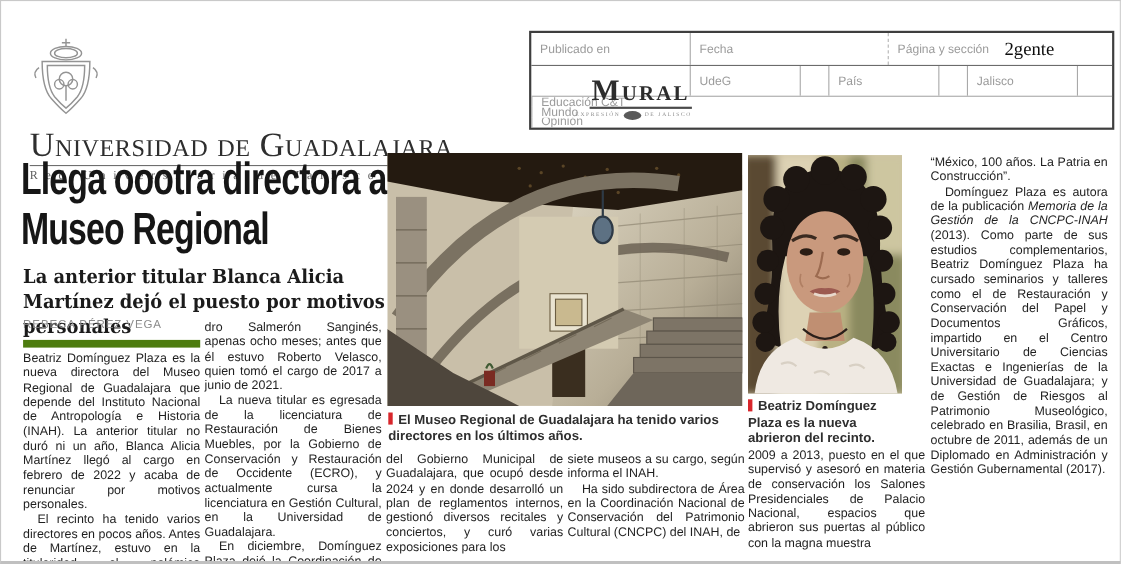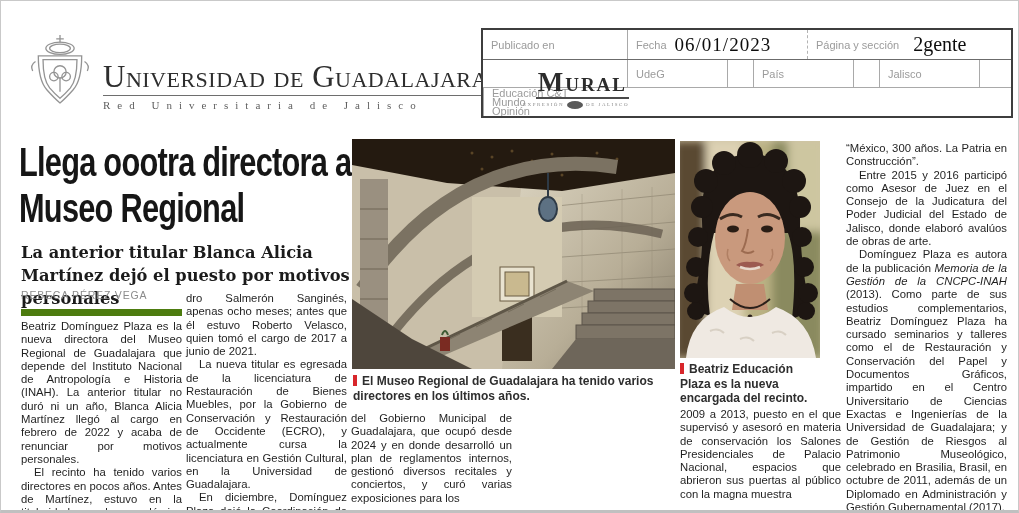--- a/index.html
+++ b/index.html
@@ -2,21 +2,21 @@
 <html lang="es"><head>
 <meta charset="utf-8">
 <style>
   html,body{margin:0;padding:0;background:#fff;}
   .page{
     position:relative;width:1019px;height:513px;background:#ffffff;
     border:1px solid #c9c9c9;border-bottom:3px solid #c0c0c0;box-sizing:border-box;
     font-family:"Liberation Sans",sans-serif;overflow:hidden;
   }
   
-  .uni-block{position:absolute;left:26px;top:32px;width:450px;display:flex;align-items:flex-end;}
+  .uni-block{position:absolute;left:26px;top:32px;width:450px;display:flex;align-items:flex-start;flex-direction:column;}
   .uni-shield{flex:0 0 auto;margin-right:10px;}
   .uni-text{padding-top:4px;}
   .uni-name{
     font-family:"Liberation Serif",serif;font-variant:small-caps;
     font-size:31px;color:#2e2e2e;letter-spacing:.5px;line-height:1;
     border-bottom:1px solid #6e6e6e;padding-bottom:3px;white-space:nowrap;
   }
   .uni-network{
     font-family:"Liberation Serif",serif;font-size:11px;color:#5f5f5f;
     letter-spacing:7px;margin-top:3px;white-space:nowrap;
@@ -37,21 +37,21 @@
   .pt-cell{box-sizing:border-box;display:flex;align-items:center;padding:0 8px;overflow:hidden;}
   .pt-lbl{font-size:11px;color:#9b9b9b;white-space:nowrap;}
   .bl{border-left:1px solid #a9a9a9;}
   .bl-dash{border-left:1px dashed #b3b3b3;}
   .w-mural{width:144px;}
   .w-fecha{width:180px;text-align:right;}
   .w-secc{flex:1;}
   .w-label{width:100px;}
   .w-box{width:26px;padding:0;}
   .pt-date{font-family:"Liberation Serif",serif;font-size:19px;color:#0d0d0d;letter-spacing:1px;margin-left:8px;white-space:nowrap;}
-  .pt-sec{font-family:"Liberation Serif",serif;font-size:20px;color:#0d0d0d;margin-left:14px;white-space:nowrap;}
+  .pt-sec{font-family:"Liberation Serif",serif;font-size:17px;color:#0d0d0d;margin-left:14px;white-space:nowrap;}
   .mural-cell{
     position:absolute;left:2px;top:31px;width:144px;height:55px;
     display:flex;flex-direction:column;align-items:flex-end;justify-content:center;
   }
   .mural-name{
     font-family:"Liberation Serif",serif;font-variant:small-caps;font-weight:bold;
     font-size:27px;line-height:1;color:#2c2c2c;letter-spacing:2px;
     border-bottom:2px solid #4a4a4a;padding:0 2px 1px 2px;
   }
   .mural-tag{display:flex;align-items:center;gap:3px;margin-top:2px;}
@@ -117,21 +117,20 @@
     </div>
   </div>
 
   <div class="pub-table">
     <div class="pt-row pt-row1">
       <div class="pt-cell w-mural">
         <span class="pt-lbl">Publicado en</span>
       </div>
       <div class="pt-cell w-fecha bl">
         <span class="pt-lbl">Fecha</span>
-        <span class="pt-date">06/01/2023</span>
       </div>
       <div class="pt-cell w-secc bl-dash">
         <span class="pt-lbl">Página y sección</span>
         <span class="pt-sec">2gente</span>
       </div>
     </div>
     <div class="pt-row pt-row2">
       <div class="pt-cell w-mural"></div>
       <div class="pt-cell w-label bl">
         <span class="pt-lbl">UdeG</span>
@@ -278,36 +277,39 @@
       <path d="M56 124 Q70 132 84 124 Q78 120 70 121 Q62 120 56 124 z" fill="#9c5a50"></path>
       <path d="M60 126 Q70 130 80 126" stroke="#e8d9cc" stroke-width="2.5" fill="none"></path>
       <path d="M48 108 Q46 116 50 120 M92 108 Q94 116 90 120" stroke="#b07f63" stroke-width="1.5" fill="none"></path>
       <path d="M56 143 h28 l4 26 h-36 z" fill="#c08f72"></path>
       <path d="M50 158 Q70 176 90 158" stroke="#2a1f1a" stroke-width="2" fill="none"></path>
       <circle cx="70" cy="176" r="2.5" fill="#2a1f1a"></circle>
       <path d="M6 217 Q10 178 44 166 Q70 186 96 166 Q130 178 136 217 z" fill="#efe9e2"></path>
       <path d="M30 190 q8 -4 14 2 M60 198 q8 -4 14 2 M92 192 q8 -4 14 2" stroke="#d8d0c4" stroke-width="2" fill="none"></path>
     </svg>
   </div>
-  <div class="caption cap-portrait"><span class="red-bar"></span><span>Beatriz Educación Plaza es la nueva encargada del recinto.</span></div>
+  <div class="caption cap-portrait"><span class="red-bar"></span><span>Beatriz Domínguez Plaza es la nueva abrieron del recinto.</span></div>
 
   <div class="colx c1">
     <p>Beatriz Domínguez Plaza es la nueva directora del Museo Regional de Guadalajara que depende del Instituto Nacional de Antropología e Historia (INAH). La anterior titular no duró ni un año, Blanca Alicia Martínez llegó al cargo en febrero de 2022 y acaba de renunciar por motivos personales.</p>
     <p class="ind">El recinto ha tenido varios directores en pocos años. Antes de Martínez, estuvo en la titularidad el polémico historiador Pe-</p>
   </div>
   <div class="colx c2">
     <p>dro Salmerón Sanginés, apenas ocho meses; antes que él estuvo Roberto Velasco, quien tomó el cargo de 2017 a junio de 2021.</p>
     <p class="ind">La nueva titular es egresada de la licenciatura de Restauración de Bienes Muebles, por la Gobierno de Conservación y Restauración de Occidente (ECRO), y actualmente cursa la licenciatura en Gestión Cultural, en la Universidad de Guadalajara.</p>
     <p class="ind">En diciembre, Domínguez Plaza dejó la Coordinación de Museos de la Dirección de Cultura</p>
   </div>
   <div class="colx c3">
     <p>del Gobierno Municipal de Guadalajara, que ocupó desde 2024 y en donde desarrolló un plan de reglamentos internos, gestionó diversos recitales y conciertos, y curó varias exposiciones para los</p>
   </div>
+  <div class="colx c4">
+    <p>siete museos a su cargo, según informa el INAH.</p>
+    <p class="ind">Ha sido subdirectora de Área en la Coordinación Nacional de Conservación del Patrimonio Cultural (CNCPC) del INAH, de</p>
+  </div>
   <div class="colx c5">
     <p>2009 a 2013, puesto en el que supervisó y asesoró en materia de conservación los Salones Presidenciales de Palacio Nacional, espacios que abrieron sus puertas al público con la magna muestra</p>
   </div>
   <div class="colx c6">
-    <p>“México, 300 años. La Patria en Construcción”.</p>
-    <p class="ind">Entre 2015 y 2016 participó como Asesor de Juez en el Consejo de la Judicatura del Poder Judicial del Estado de Jalisco, donde elaboró avalúos de obras de arte.</p>
+    <p>“México, 100 años. La Patria en Construcción”.</p>
     <p class="ind"><span>Domínguez Plaza es autora de la publicación </span><i>Memoria de la Gestión de la CNCPC-INAH</i><span> (2013). Como parte de sus estudios complementarios, Beatriz Domínguez Plaza ha cursado seminarios y talleres como el de Restauración y Conservación del Papel y Documentos Gráficos, impartido en el Centro Universitario de Ciencias Exactas e Ingenierías de la Universidad de Guadalajara; y de Gestión de Riesgos al Patrimonio Museológico, celebrado en Brasilia, Brasil, en octubre de 2011, además de un Diplomado en Administración y Gestión Gubernamental (2017).</span></p>
   </div>
 
 </div>
 
 </body></html>

